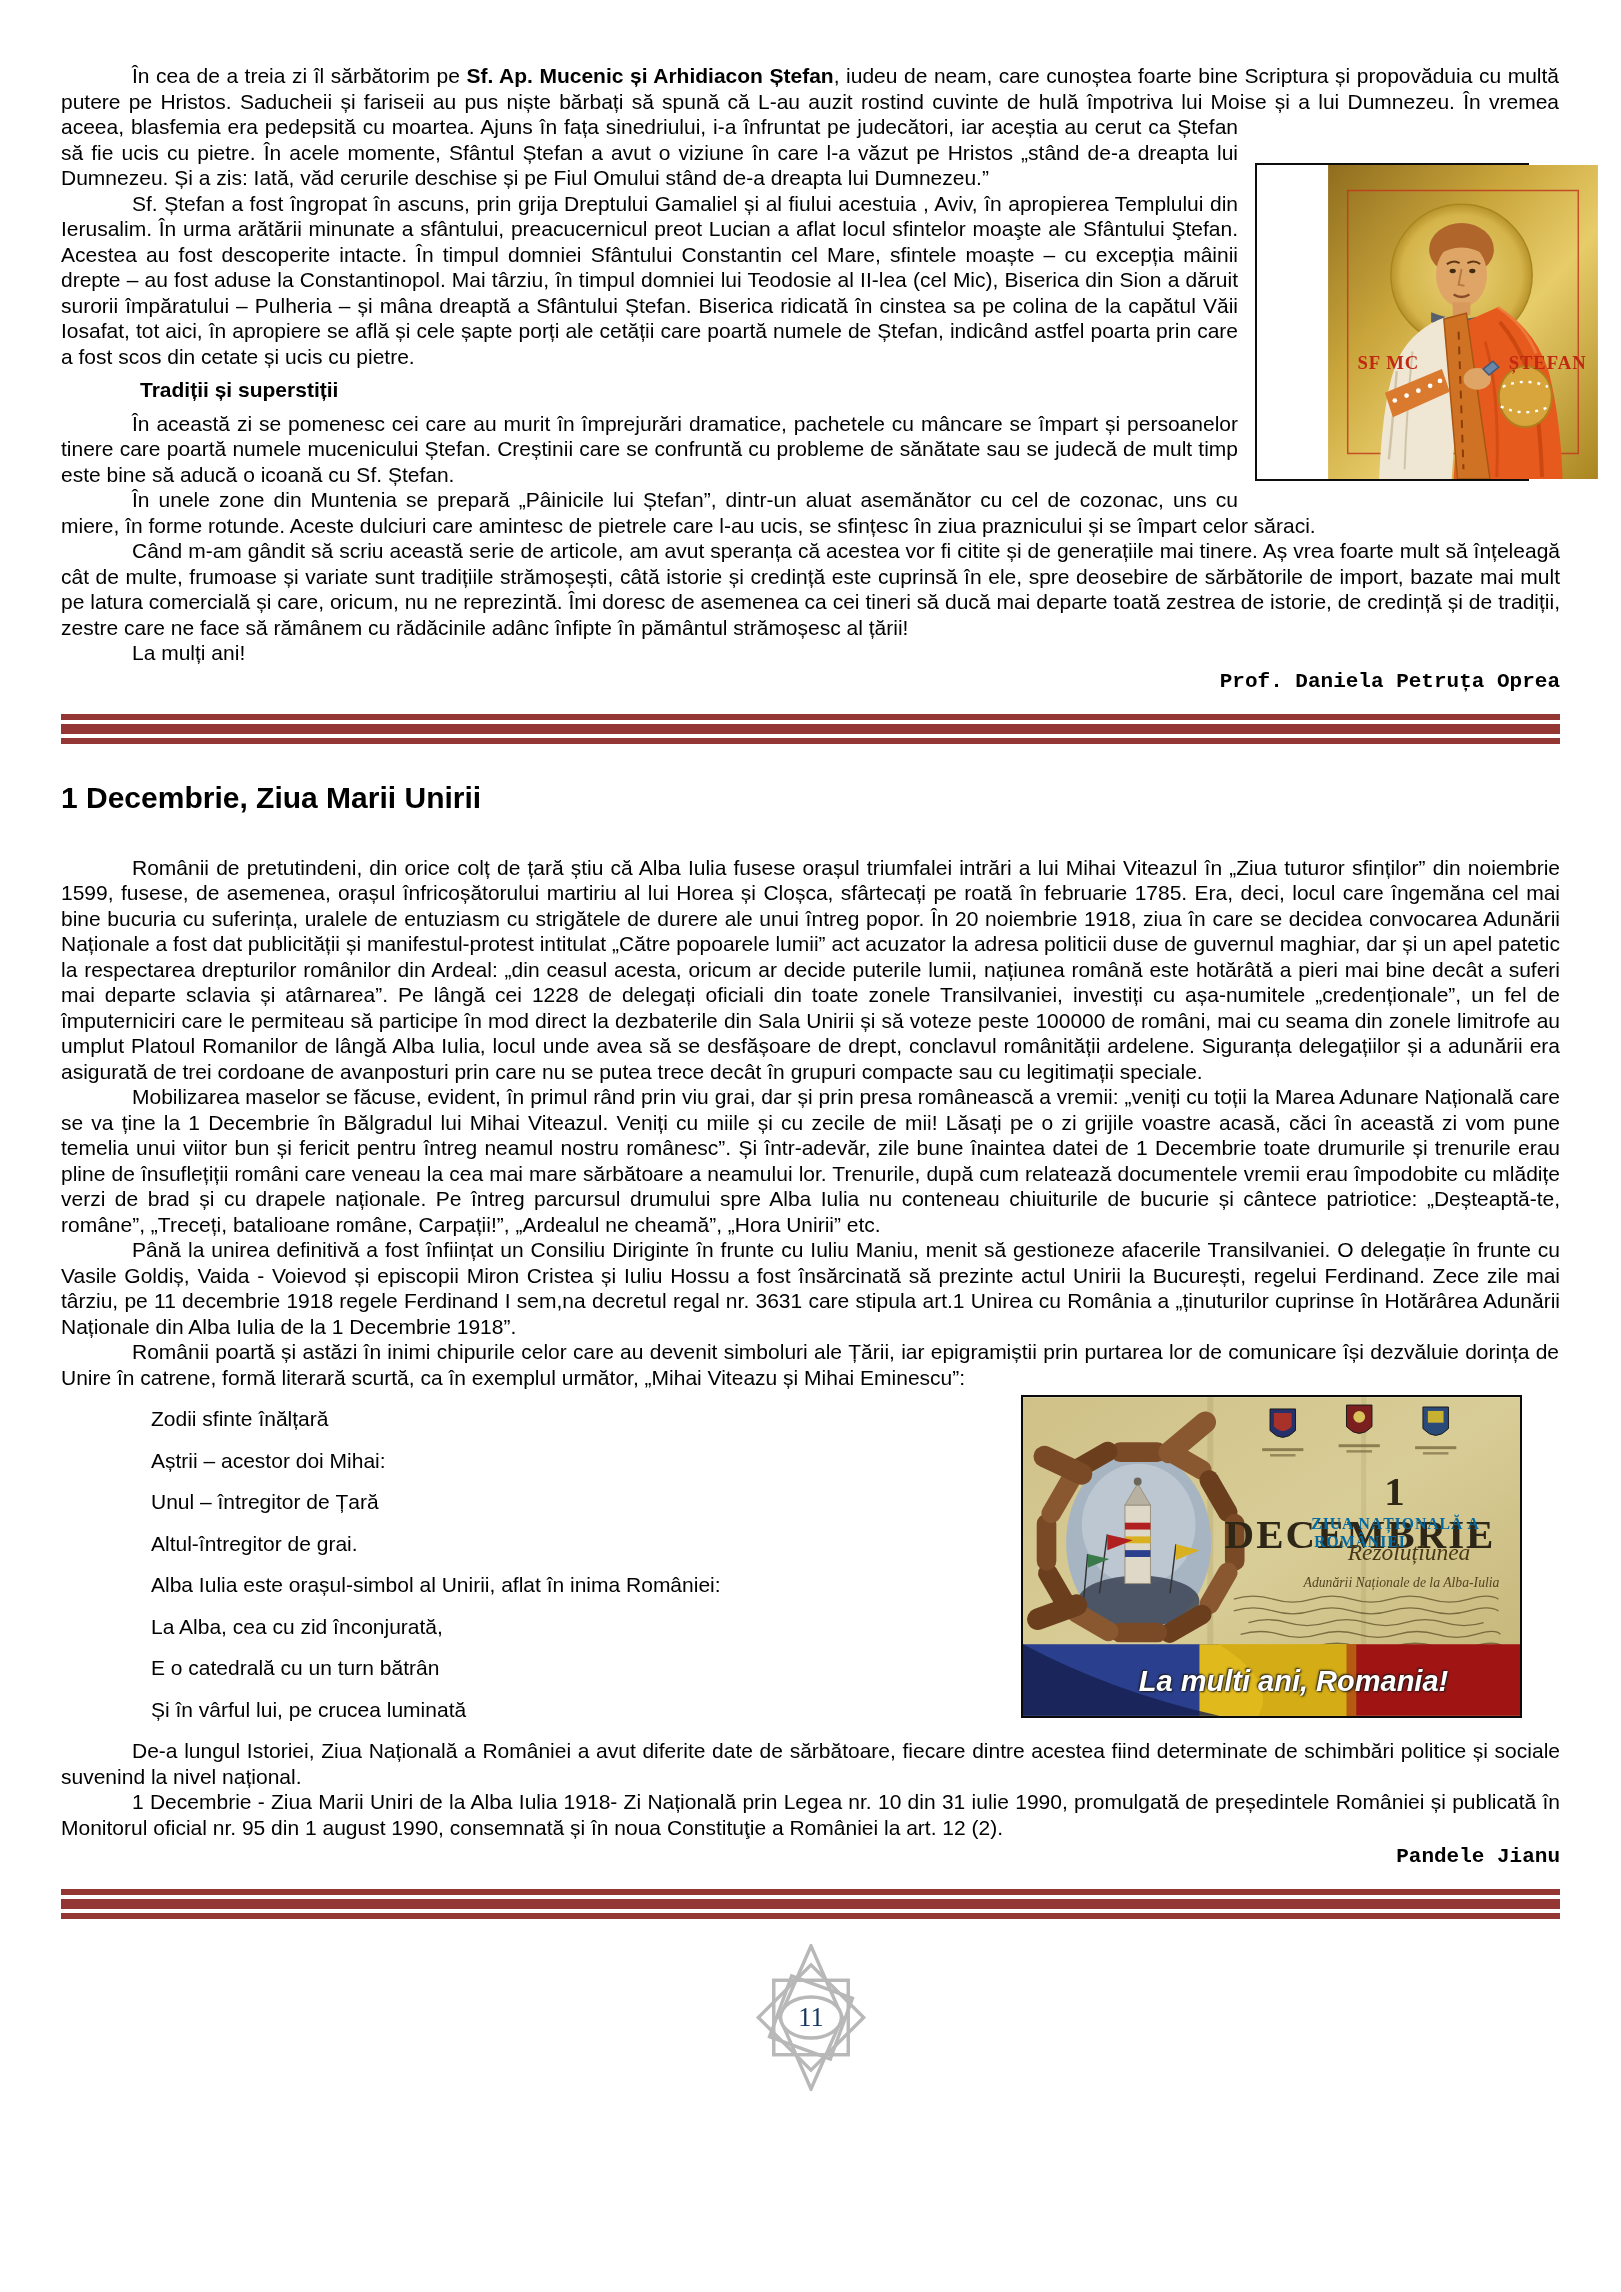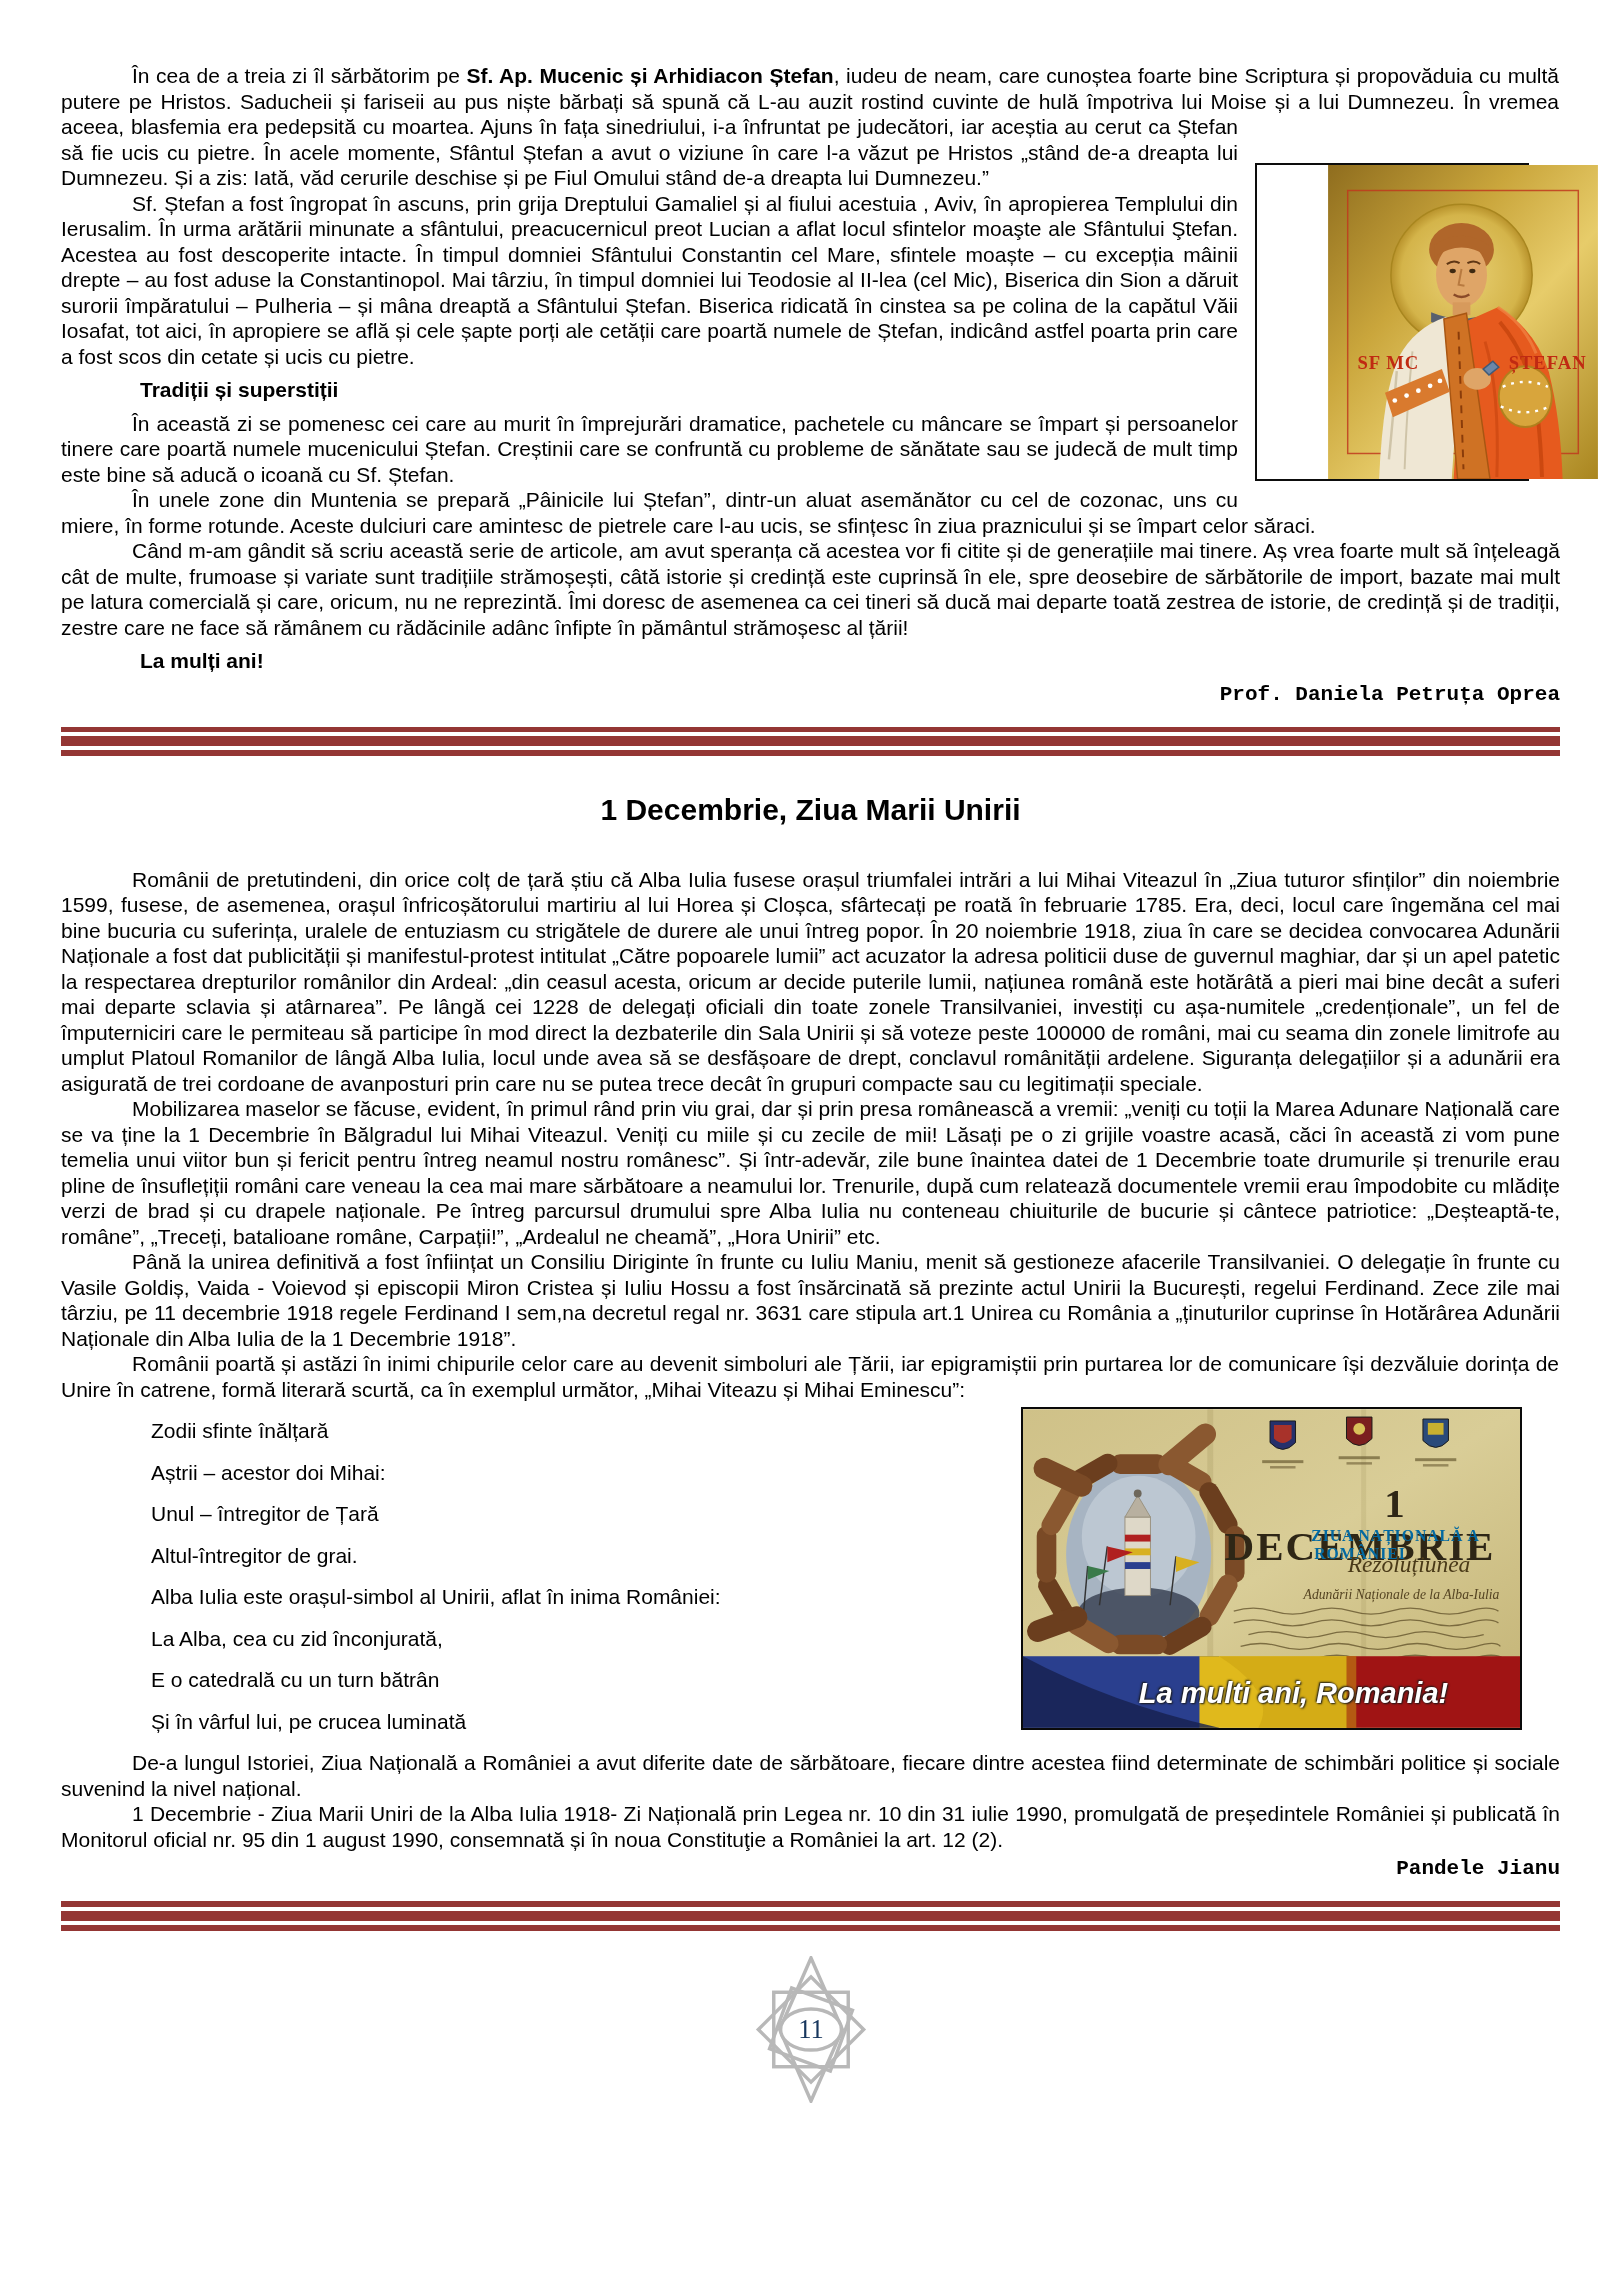--- a/index.html
+++ b/index.html
@@ -5,24 +5,24 @@
   html,body{margin:0;padding:0;background:#888;}
   .page{
     width:1621px;height:2293px;background:#ffffff;margin:0 auto;
     font-family:"Liberation Sans","DejaVu Sans",sans-serif;
     font-size:21px;line-height:25.5px;color:#000;
     padding:63px 61px 0 61px;box-sizing:border-box;
     overflow:hidden;position:relative;
   }
   p.just{margin:0;text-align:justify;text-indent:71px;}
   .subhead{margin:8px;font-weight:bold;padding-left:71px;}
-  .closing{margin:8px;padding-left:71px;font-weight:bold;}
+  .closing{margin:0;padding-left:71px;}
   .sig{margin:3.9px 0 0 0;text-align:right;font-weight:bold;font-family:Liberation Mono, monospace;}
   .poemline{margin:16px;padding-left:74px;}
-  .title2{margin:35px 0 39px 0;text-align:center;font-weight:bold;font-size:30px;line-height:37px;}
+  .title2{margin:35px 0 39px 0;text-align:left;font-weight:bold;font-size:30px;line-height:37px;}
   
   .sep{margin-top:19.6px;}
   .sep .s-thin{height:5.9px;background:#943634;}
   .sep .s-thick{height:9.8px;background:#943634;}
   .sep .s-gap{height:3.9px;background:#fff;}
   
   .fl-spacer{float:right;width:1px;height:52px;}
   .icon-float{float:right;clear:right;width:322px;height:390px;}
   .icon-frame{margin:48px 36px 0 16.7px;width:270px;height:314px;border:2px solid #0d0d0d;box-sizing:content-box;}
   .poster-float{float:right;clear:right;width:588px;height:325px;}

